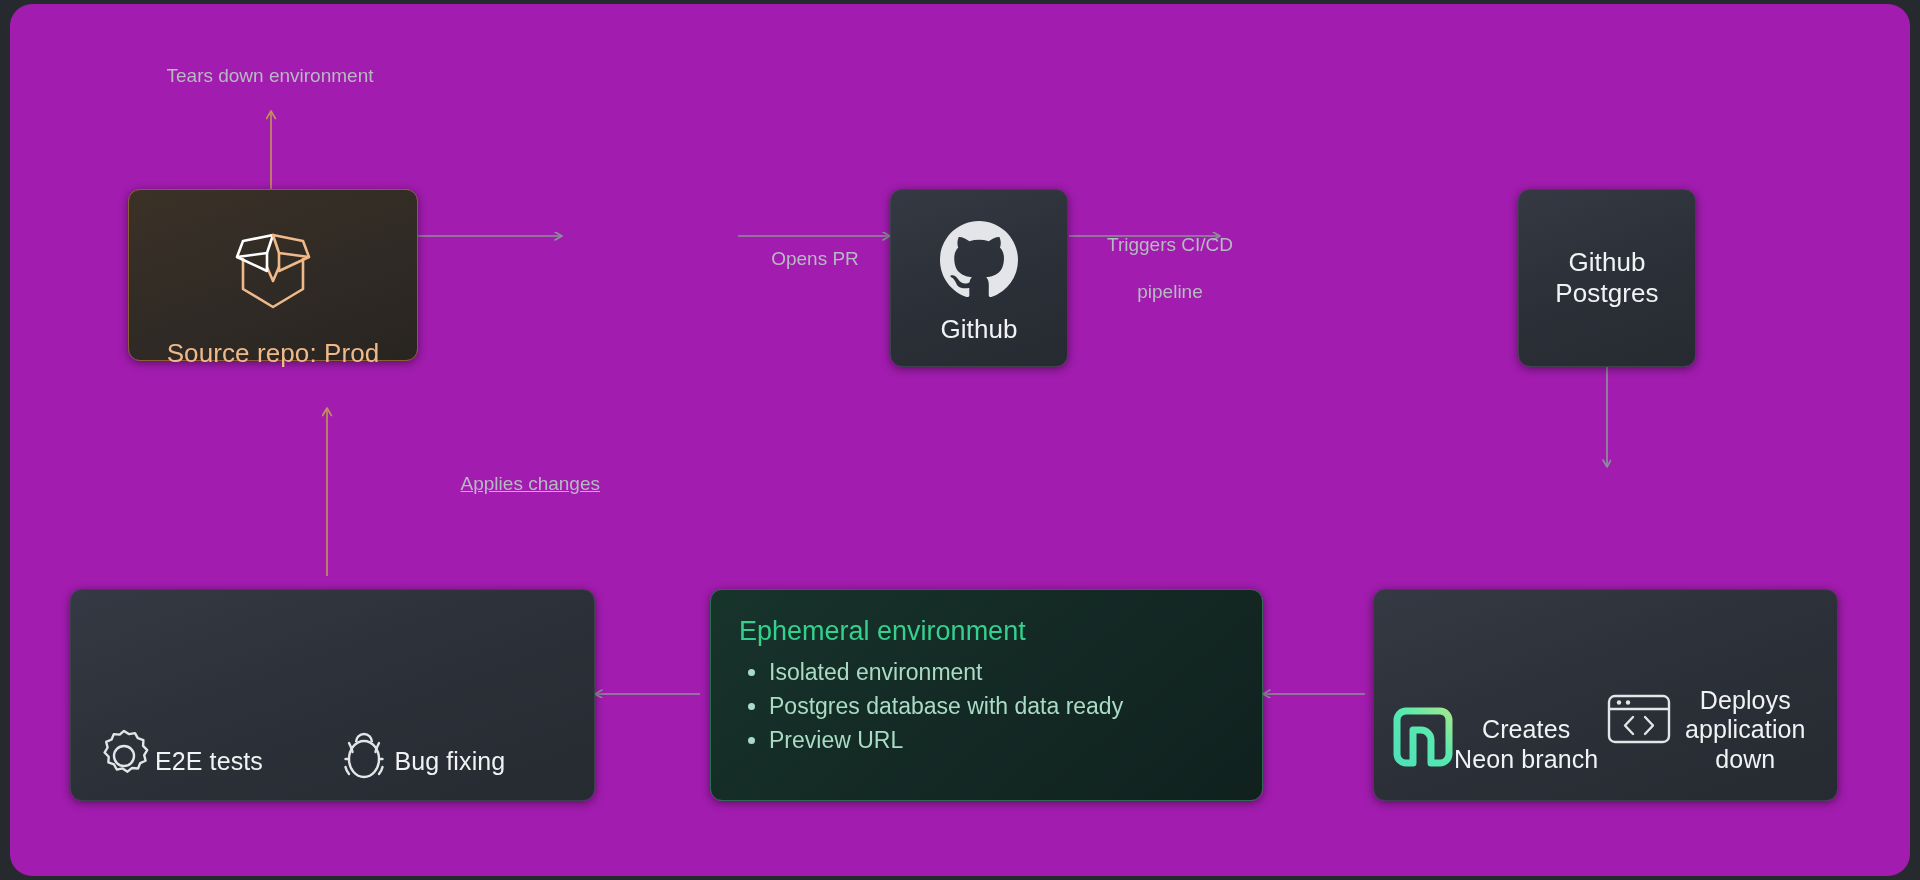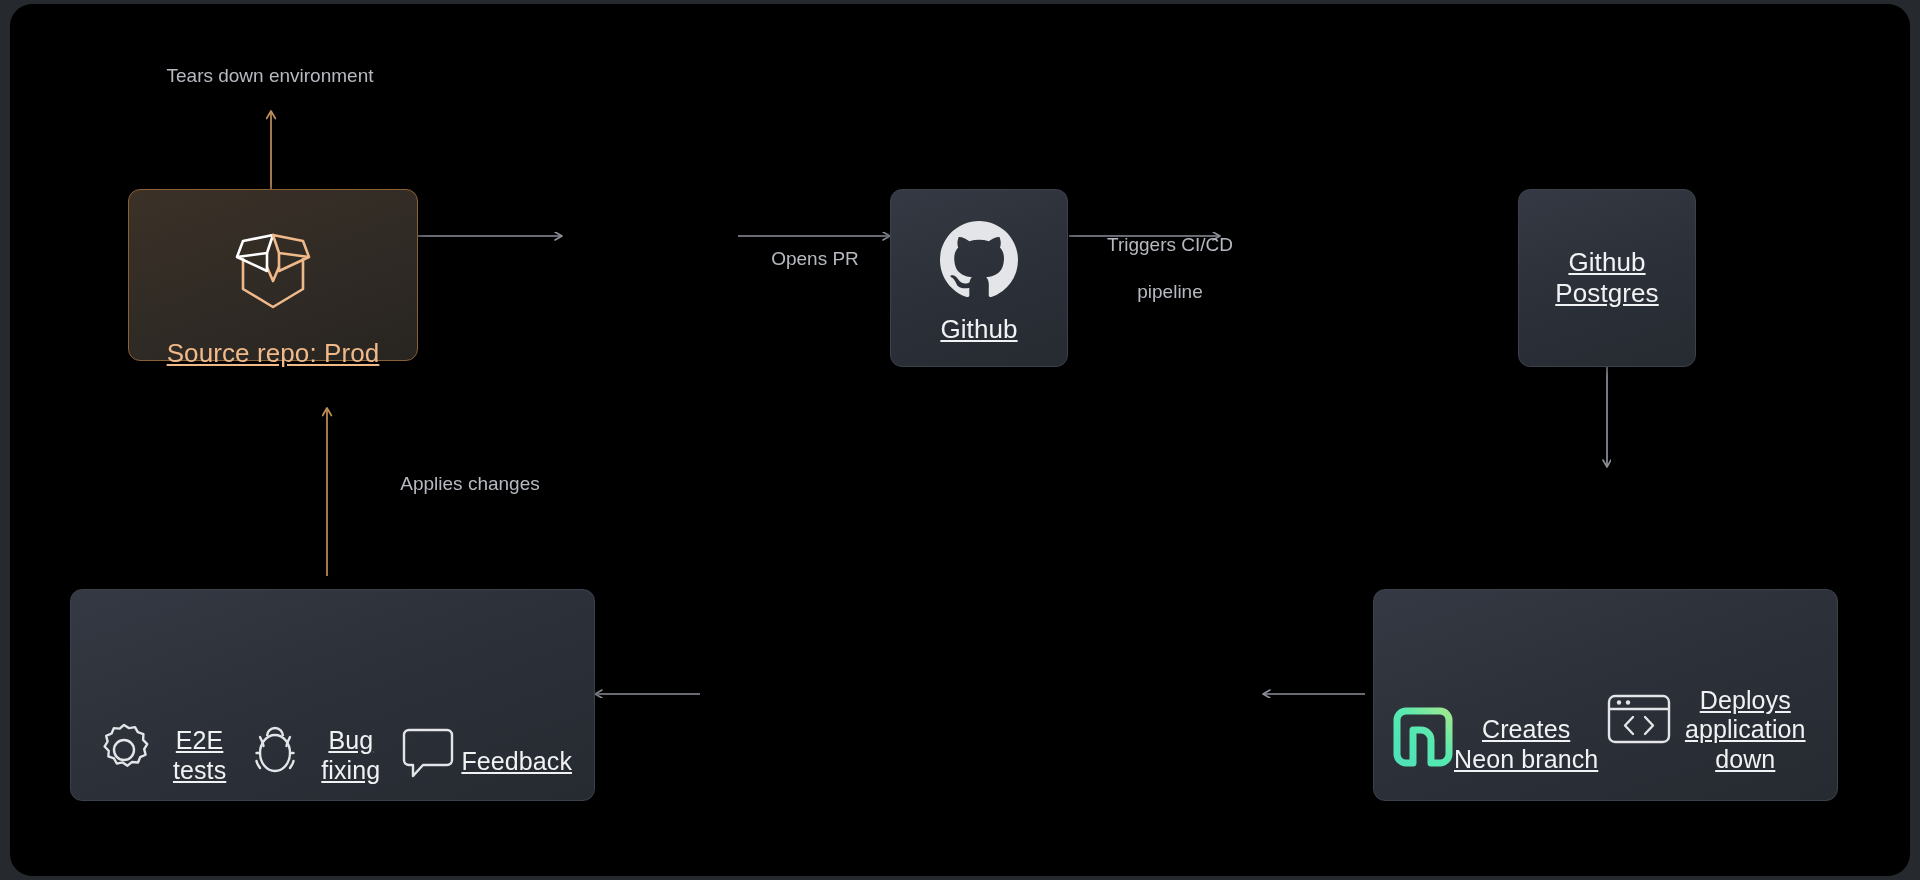--- a/index.html
+++ b/index.html
@@ -1,40 +1,39 @@
 <!DOCTYPE html>
 <html><head>
 <meta charset="utf-8">
 <style>
   html,body{margin:0;padding:0;background:#26292e;}
   body{width:1920px;height:880px;font-family:"Liberation Sans",sans-serif;overflow:hidden;}
   #canvas{
     position:absolute;left:10px;top:4px;width:1900px;height:872px;
-    background:#000000;border-radius:22px;overflow:hidden;
+    background:#a21caf;border-radius:22px;overflow:hidden;
   }
   .node{position:absolute;box-sizing:border-box;border-radius:12px;}
   .card-dark{
     background:linear-gradient(160deg,#343943 0%,#2b2f37 55%,#262a31 100%);
     border:1px solid #3c424c;
     box-shadow:0 2px 10px rgba(0,0,0,.45);
   }
   .card-orange{
     background:linear-gradient(160deg,#3b3127 0%,#2f2a25 60%,#282420 100%);
     border:1px solid #8a6134;
     box-shadow:0 2px 10px rgba(0,0,0,.45);
   }
   .card-green{
     background:linear-gradient(140deg,#17342b 0%,#142a25 45%,#10211e 100%);
     border:1px solid #2f6a52;
     box-shadow:0 2px 10px rgba(0,0,0,.45);
   }
   .node-label{
     color:#f1f2f4;text-align:center;font-size:26px;line-height:1.18;
     letter-spacing:.1px;
-    text-decoration:underline;
   }
   .node-label.orange{color:#f0b98a;}
   .icon-wrap{display:flex;align-items:center;justify-content:center;}
   .edge-label{
     position:absolute;color:#b6bac0;font-size:19px;line-height:1.25;
     text-align:center;white-space:pre-line;
   }
   .col-group{display:flex;align-items:flex-end;justify-content:center;width:100%;height:100%;}
   .col-item{display:flex;align-items:center;}
   .col-item .node-label{font-size:25px;margin-top:16px;}
@@ -100,21 +99,21 @@
 
   <div class="edge-label" style="left:110px;top:60px;width:300px;">Tears down environment</div>
 
   <div class="edge-label" style="left:730px;top:243px;width:150px;">Opens PR</div>
 
   <div class="edge-label" style="left:1050px;top:205px;width:220px;">
     <span>Triggers CI/CD</span><br>
     <span>pipeline</span>
   </div>
 
-  <div class="edge-label" style="left:330px;top:468px;width:260px;text-align:center;">Applies changes</div>
+  <div class="edge-label" style="left:330px;top:468px;width:260px;text-align:right;text-decoration:underline;">Applies changes</div>
 
   <div class="node card-orange" style="left:118px;top:185px;width:290px;height:172px;">
     <div class="icon-wrap" style="height:120px;padding-top:22px;">
       <svg width="84" height="82" viewBox="0 0 84 82">
 
         <path d="M12,28 L12,58 L42,76 L72,58 L72,28" fill="none" stroke="#f0b98a" stroke-width="2.6" stroke-linejoin="round" stroke-linecap="round"></path>
 
         <path d="M36,36 L42,50 L48,36" fill="none" stroke="#f0b98a" stroke-width="2.6" stroke-linejoin="round" stroke-linecap="round"></path>
 
         <path d="M6,26 L12,10 L42,4 L36,22 Z" fill="none" stroke="#ffffff" stroke-width="2.6" stroke-linejoin="round"></path>
@@ -184,20 +183,28 @@
           </svg>
         </div>
         <div class="node-label">
           <span>Deploys</span><br>
           <span>application down</span>
         </div>
       </div>
     </div>
   </div>
 
+  <div class="node card-green" style="left:700px;top:585px;width:553px;height:212px;padding:26px 28px;">
+    <div class="eph-title">Ephemeral environment</div>
+    <ul class="eph-list">
+      <li>Isolated environment</li>
+      <li>Postgres database with data ready</li>
+      <li>Preview URL</li>
+    </ul>
+  </div>
 
   <div class="node card-dark" style="left:60px;top:585px;width:525px;height:212px;">
     <div class="col-group" style="padding:0 22px 15px 22px;box-sizing:border-box;">
 
       <div class="col-item" style="flex:1;">
         <div class="icon-wrap">
           <svg width="62" height="62" viewBox="0 0 62 62">
             <path d="M31,4 l5.2,3.3 5.8,-1.1 2.8,5.2 5.6,2 -0.3,5.9 4.1,4.3 -3,5.1 1.4,5.7
                      -5.4,2.4 -2.2,5.5 -5.9,-0.5 -4.6,3.8 -4.9,-3.3 -5.8,1.1 -2.8,-5.2
                      -5.6,-2 0.3,-5.9 -4.1,-4.3 3,-5.1 -1.4,-5.7 5.4,-2.4 2.2,-5.5 5.9,0.5 Z" transform="translate(0,4) scale(1,0.98)" fill="none" stroke="#e3e5e8" stroke-width="2.4" stroke-linejoin="round"></path>
@@ -216,26 +223,17 @@
             <path d="M46,20 q-3,6 -3.5,9" fill="none" stroke="#e3e5e8" stroke-width="2.4" stroke-linecap="round"></path>
             <path d="M16,36 h-3.5" fill="none" stroke="#e3e5e8" stroke-width="2.4" stroke-linecap="round"></path>
             <path d="M46,36 h3.5" fill="none" stroke="#e3e5e8" stroke-width="2.4" stroke-linecap="round"></path>
             <path d="M16,51 q-3,-4 -3.5,-7" fill="none" stroke="#e3e5e8" stroke-width="2.4" stroke-linecap="round"></path>
             <path d="M46,51 q3,-4 3.5,-7" fill="none" stroke="#e3e5e8" stroke-width="2.4" stroke-linecap="round"></path>
           </svg>
         </div>
         <div class="node-label">Bug fixing</div>
       </div>
 
-      <div class="col-item" style="flex:1;">
-        <div class="icon-wrap">
-          <svg width="66" height="62" viewBox="0 0 66 62">
-            <path d="M9,12 a5,5 0 0 1 5,-5 h38 a5,5 0 0 1 5,5 v25 a5,5 0 0 1 -5,5
-                     h-24 l-10,11 v-11 h-4 a5,5 0 0 1 -5,-5 Z" fill="none" stroke="#e3e5e8" stroke-width="2.4" stroke-linejoin="round"></path>
-          </svg>
-        </div>
-        <div class="node-label">Feedback</div>
-      </div>
 
     </div>
   </div>
 
 </div>
 
 </body></html>

